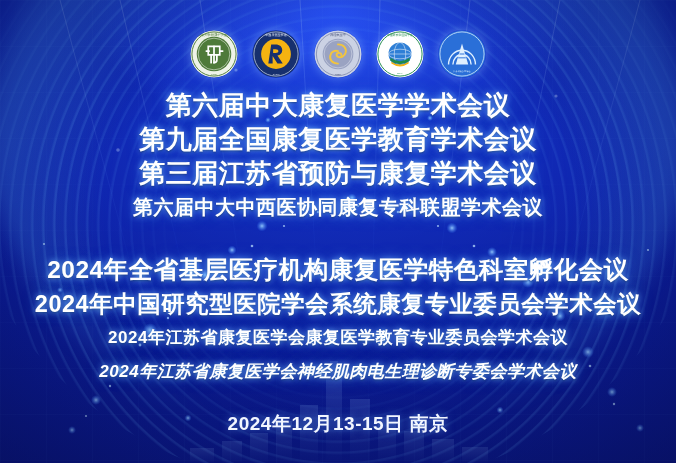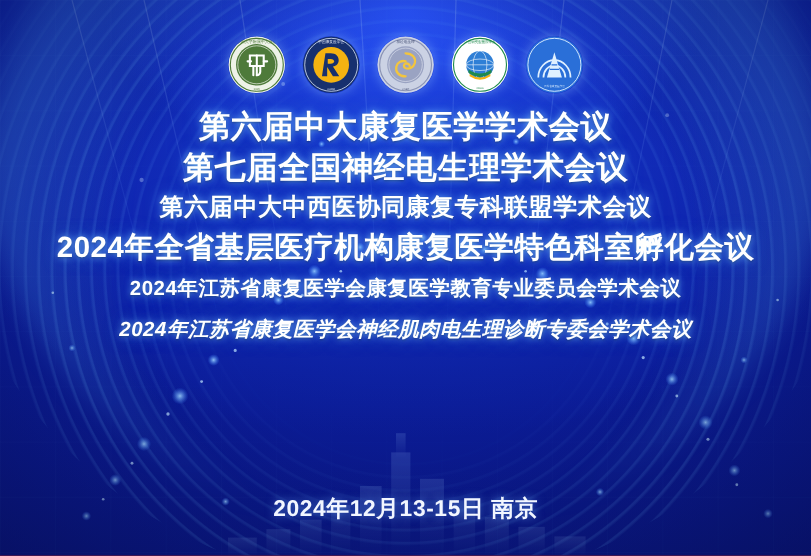--- a/index.html
+++ b/index.html
@@ -3,21 +3,21 @@
 <meta charset="utf-8">
 <title>Conference Banner</title>
 <style>
   html,body{margin:0;padding:0;background:#0a1a6b;}
   *{box-sizing:border-box;}
   #stage{
     position:relative;
     width:676px;height:463px;
     overflow:hidden;
     font-family:"Liberation Sans","DejaVu Sans",sans-serif;
-    background:#b91c1c;
+    background:#737373;
   }
 
   
   .bg-base{
     position:absolute;inset:0;
     background:
       radial-gradient(ellipse 60% 45% at 50% 2%, #2a56ff 0%, rgba(26,60,220,0) 62%),
       radial-gradient(ellipse 85% 70% at 50% 30%, #1433c4 0%, rgba(14,30,150,0) 70%),
       linear-gradient(180deg,#0f2ab4 0%, #0d1fa6 38%, #0b1c98 65%, #0a1886 100%);
   }
@@ -100,21 +100,21 @@
     line-height:34px;
     height:34px;
     white-space:nowrap;
     text-shadow:
       0 0 6px rgba(120,190,255,.85),
       0 0 14px rgba(60,140,255,.55),
       0 1px 2px rgba(0,20,80,.9);
   }
   .tl-0,.tl-1,.tl-2,.tl-3{font-size:26px;}
   .tl-4{font-size:20px;}
-  .tl-5{font-size:24.5px;}
+  .tl-5{font-size:24.5px;margin-top:29px;}
   .tl-6{font-size:23.5px;}
   .tl-7{font-size:17px;}
   .tl-8{font-size:17px;font-style:italic;}
 
   .datebar{
     position:absolute;
     left:0;right:0;top:411px;
     text-align:center;
     font-weight:bold;
   }
@@ -329,23 +329,25 @@
         </g>
         <g fill="#dff0ff" font-size="6" font-family="'Liberation Sans',sans-serif">
           <text x="50" y="88" text-anchor="middle" font-size="4.6">江苏省康复医学会</text>
         </g>
       </svg>
 
     </div>
 
     <div class="titles">
       <div class="title-line tl-0">第六届中大康复医学学术会议</div>
-      <div class="title-line tl-1">第七届全国神经电生理学术会议</div>
+      <div class="title-line tl-1">第九届全国康复医学教育学术会议</div>
+      <div class="title-line tl-3">第三届江苏省预防与康复学术会议</div>
       <div class="title-line tl-4">第六届中大中西医协同康复专科联盟学术会议</div>
       <div class="title-line tl-5">2024年全省基层医疗机构康复医学特色科室孵化会议</div>
+      <div class="title-line tl-6">2024年中国研究型医院学会系统康复专业委员会学术会议</div>
       <div class="title-line tl-7">2024年江苏省康复医学会康复医学教育专业委员会学术会议</div>
       <div class="title-line tl-8">2024年江苏省康复医学会神经肌肉电生理诊断专委会学术会议</div>
     </div>
 
     <div class="datebar">
       <span class="date-text">2024年12月13-15日  南京</span>
     </div>
 
   </div>
 </div>

